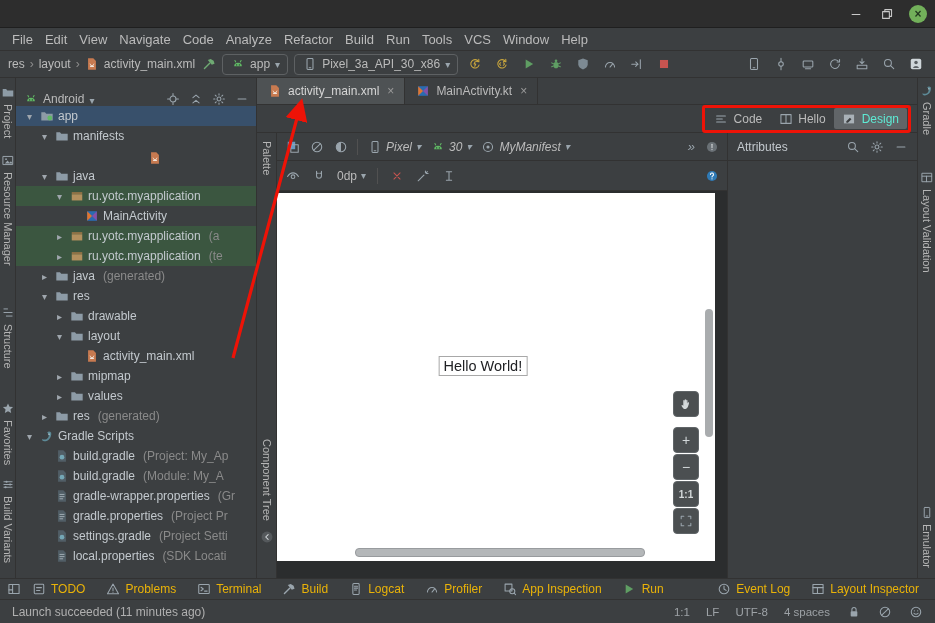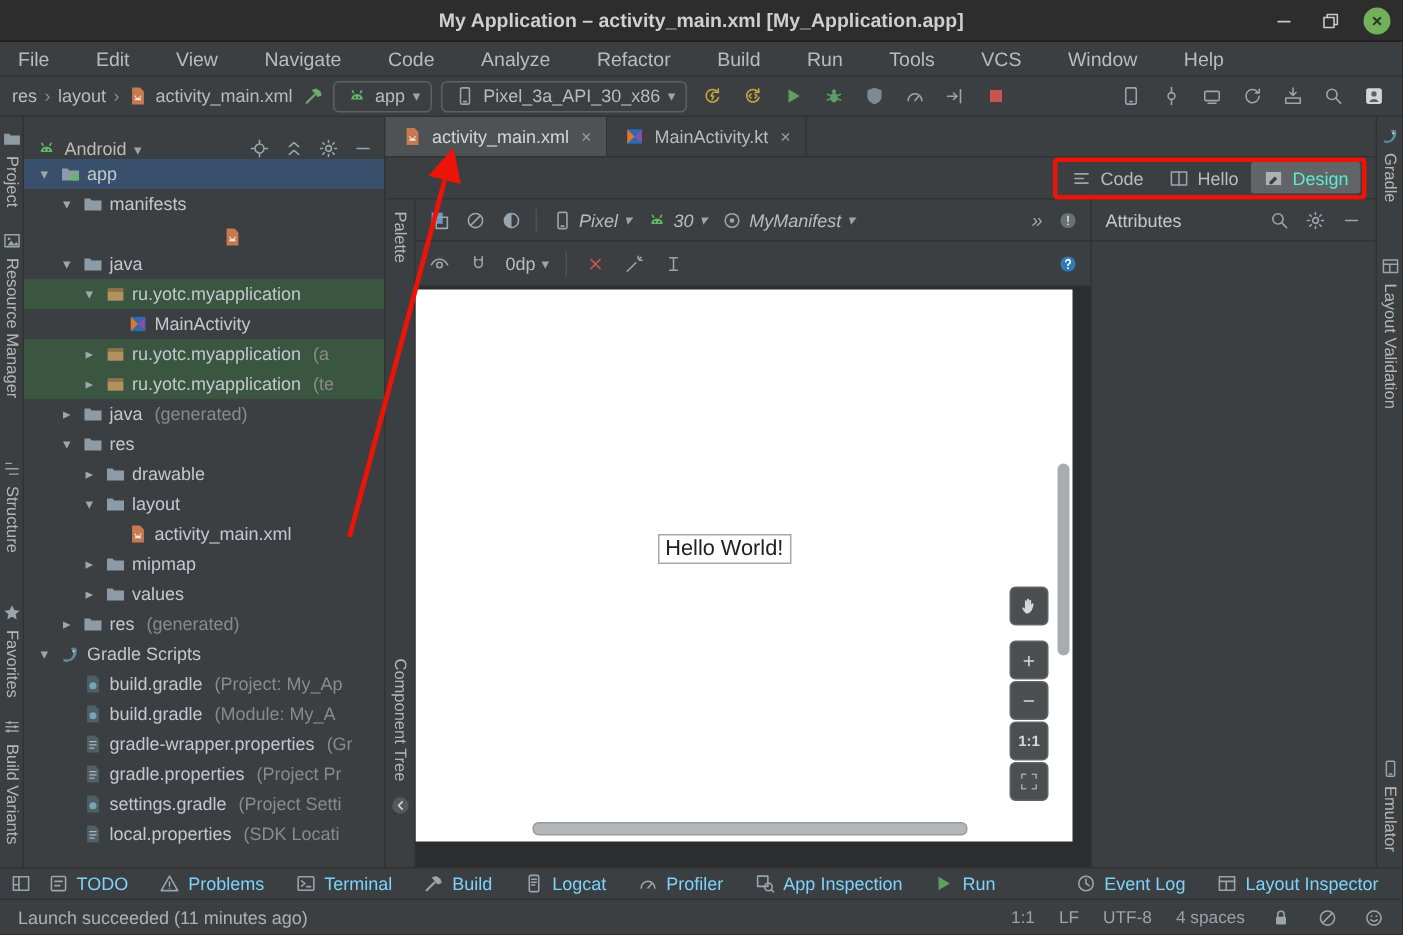--- a/index.html
+++ b/index.html
@@ -13,21 +13,21 @@
   .chev{color:#9aa5ad;font-size:10px;}
 
   
   .titlebar{height:28px;background:#2d2d2d;border-bottom:1px solid #1f1f1f;display:flex;align-items:center;position:relative;flex:none;}
   .titlebar-title{flex:1;text-align:center;color:#cfcfcf;font-size:13px;font-weight:bold;}
   .win-controls{position:absolute;right:8px;top:0;height:28px;display:flex;align-items:center;gap:13px;}
   .win-btn{width:18px;height:18px;display:flex;align-items:center;justify-content:center;}
   .win-close{width:18px;height:18px;border-radius:50%;background:#72b05a;color:#243a20;font-size:12px;display:flex;align-items:center;justify-content:center;font-weight:bold;}
 
   
-  .menubar{height:22px;display:flex;align-items:center;padding:0 12px;gap:31px;font-size:13px;flex:none;}
+  .menubar{height:22px;display:flex;align-items:center;padding:0 12px;gap:12px;font-size:13px;flex:none;}
   .menu-item{color:#bbb;white-space:nowrap;}
   .toolbar{height:28px;display:flex;align-items:center;padding:0 8px;gap:6px;border-top:1px solid #323232;border-bottom:1px solid #323232;flex:none;}
   .breadcrumbs{display:flex;align-items:center;font-size:12px;color:#bbb;flex:none;}
   .crumb{white-space:nowrap;}
   .crumb-sep{color:#8c8c8c;margin:0 5px;}
   .combo{display:flex;align-items:center;gap:5px;border:1px solid #5e6163;border-radius:4px;padding:0 7px;height:21px;font-size:12px;color:#bbb;flex:none;white-space:nowrap;}
   .tb-icons{display:flex;align-items:center;gap:5px;flex:none;}
   .tb-icons .icon-btn{width:22px;height:22px;display:flex;align-items:center;justify-content:center;}
 
   
@@ -88,34 +88,33 @@
   .zoom-btn.pan{margin-bottom:9px;}
   .zoom-btn.ratio{font-size:10px;font-weight:bold;}
   .attributes-panel{width:190px;border-left:1px solid #323232;display:flex;flex-direction:column;flex:none;}
   .attr-header{height:28px;display:flex;align-items:center;gap:9px;padding:0 9px;border-bottom:1px solid #323232;font-size:12px;color:#c3c9ce;flex:none;}
   .attr-body{flex:1;}
 
   
   .toolwin-bar{height:21px;display:flex;align-items:center;background:#3c3f41;border-top:1px solid #323232;padding:0 6px;font-size:12px;flex:none;}
   .tw-group{display:flex;align-items:center;}
   .tw-right{margin-left:auto;}
-  .tw-item{display:flex;align-items:center;gap:5px;padding:0 10px;white-space:nowrap;color:#7dd3fc;}
+  .tw-item{display:flex;align-items:center;gap:5px;padding:0 10px;white-space:nowrap;color:#eab308;}
   .statusbar{height:24px;display:flex;align-items:center;background:#3c3f41;border-top:1px solid #323232;padding:0 12px;font-size:12px;color:#b0b0b0;flex:none;}
   .status-right{margin-left:auto;display:flex;align-items:center;gap:16px;font-size:11.5px;color:#9da2a6;}
 
   
   .annotation-arrow{position:absolute;left:0;top:0;z-index:100;pointer-events:none;}
 </style>
 </head>
 <body>
 
 <div class="root">
 
   <div class="titlebar">
-    <div class="titlebar-title">My Application – activity_main.xml [My_Application.app]</div>
     <div class="win-controls">
       <span class="win-btn">
           <svg width="14" height="14" viewBox="0 0 16 16" fill="none" stroke="#9aa5ad" stroke-width="1.2" stroke-linecap="round" stroke-linejoin="round">
             <path d="M3.5 8.5h9" stroke="#c9c9c9"></path>
           </svg>
         </span>
       <span class="win-btn">
           <svg width="14" height="14" viewBox="0 0 16 16" fill="none" stroke="#9aa5ad" stroke-width="1.2" stroke-linecap="round" stroke-linejoin="round">
             <rect x="3" y="5.3" width="7.7" height="7.7" stroke="#c9c9c9"></rect>
             <path d="M5.5 5.3V3h7.7v7.7H10.7" stroke="#c9c9c9"></path>

